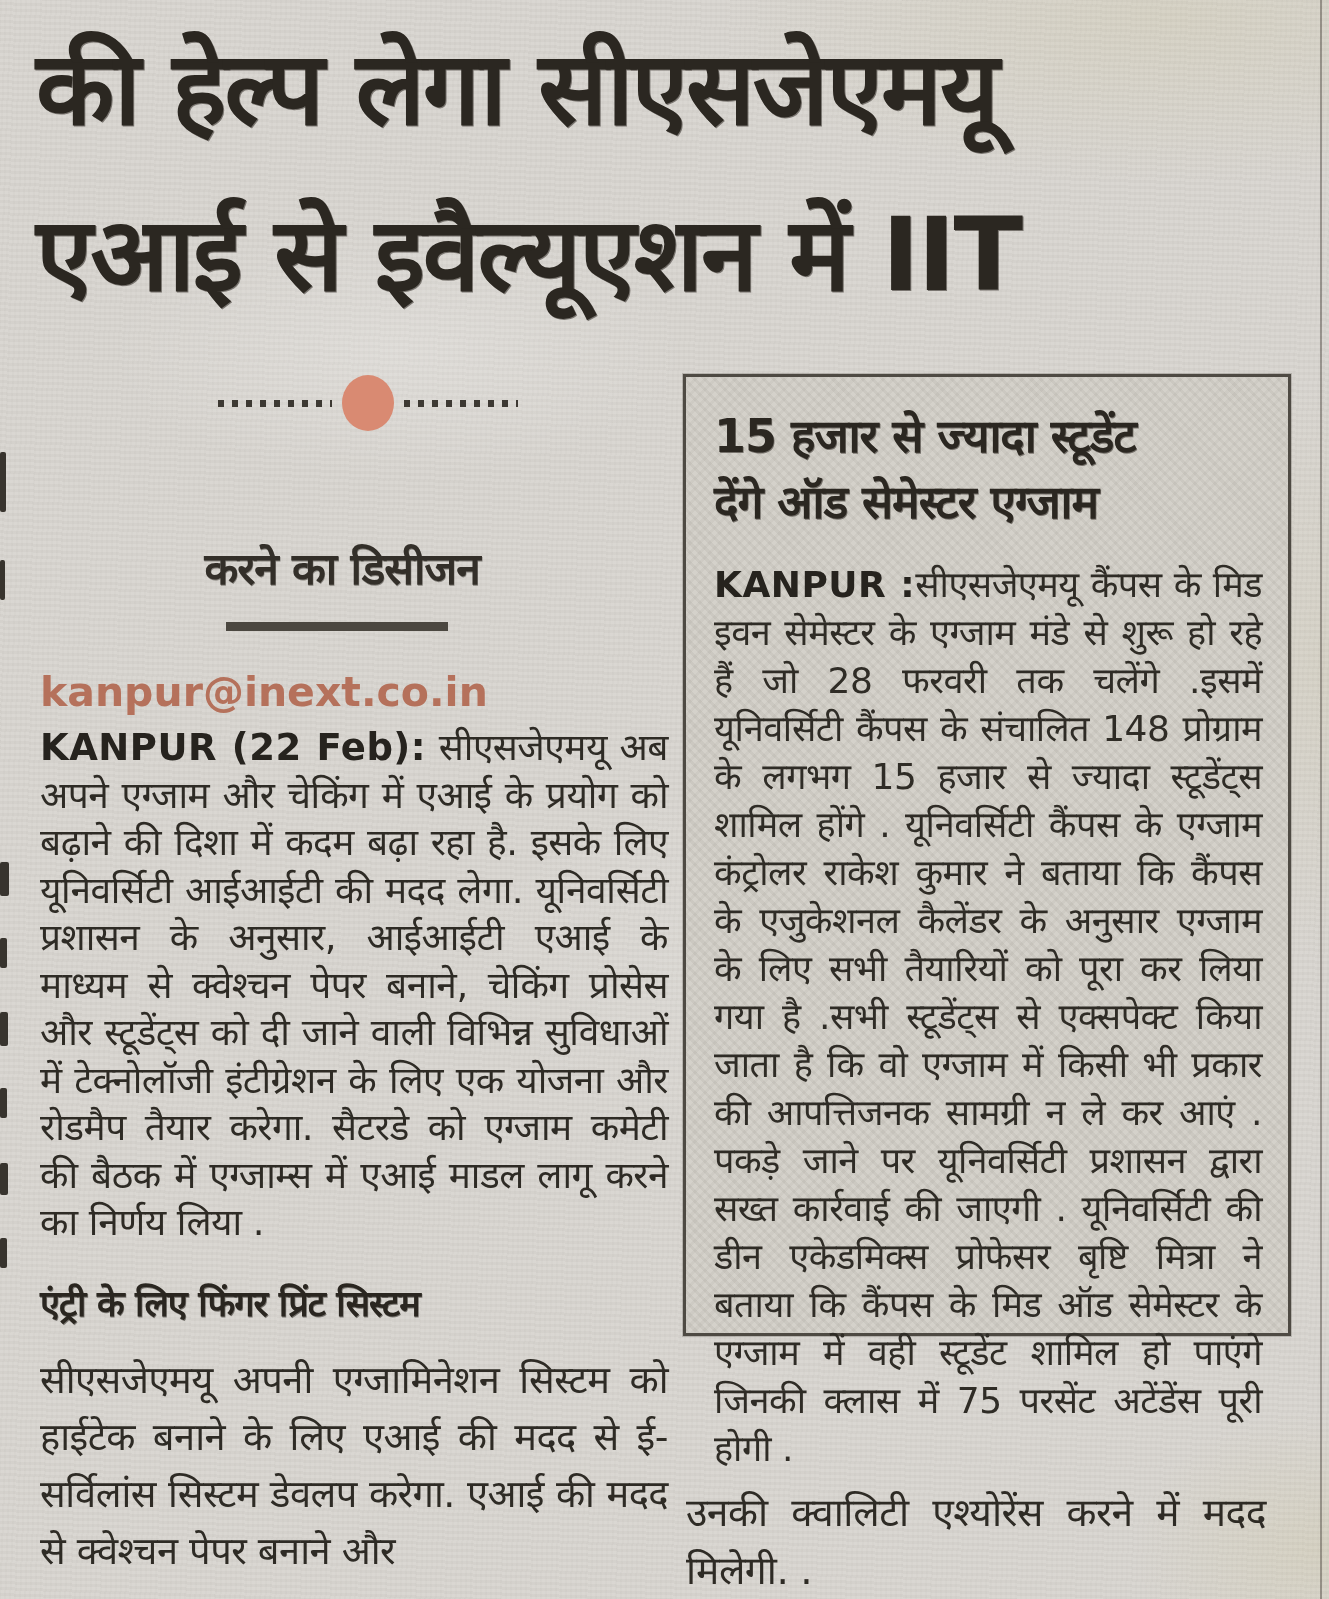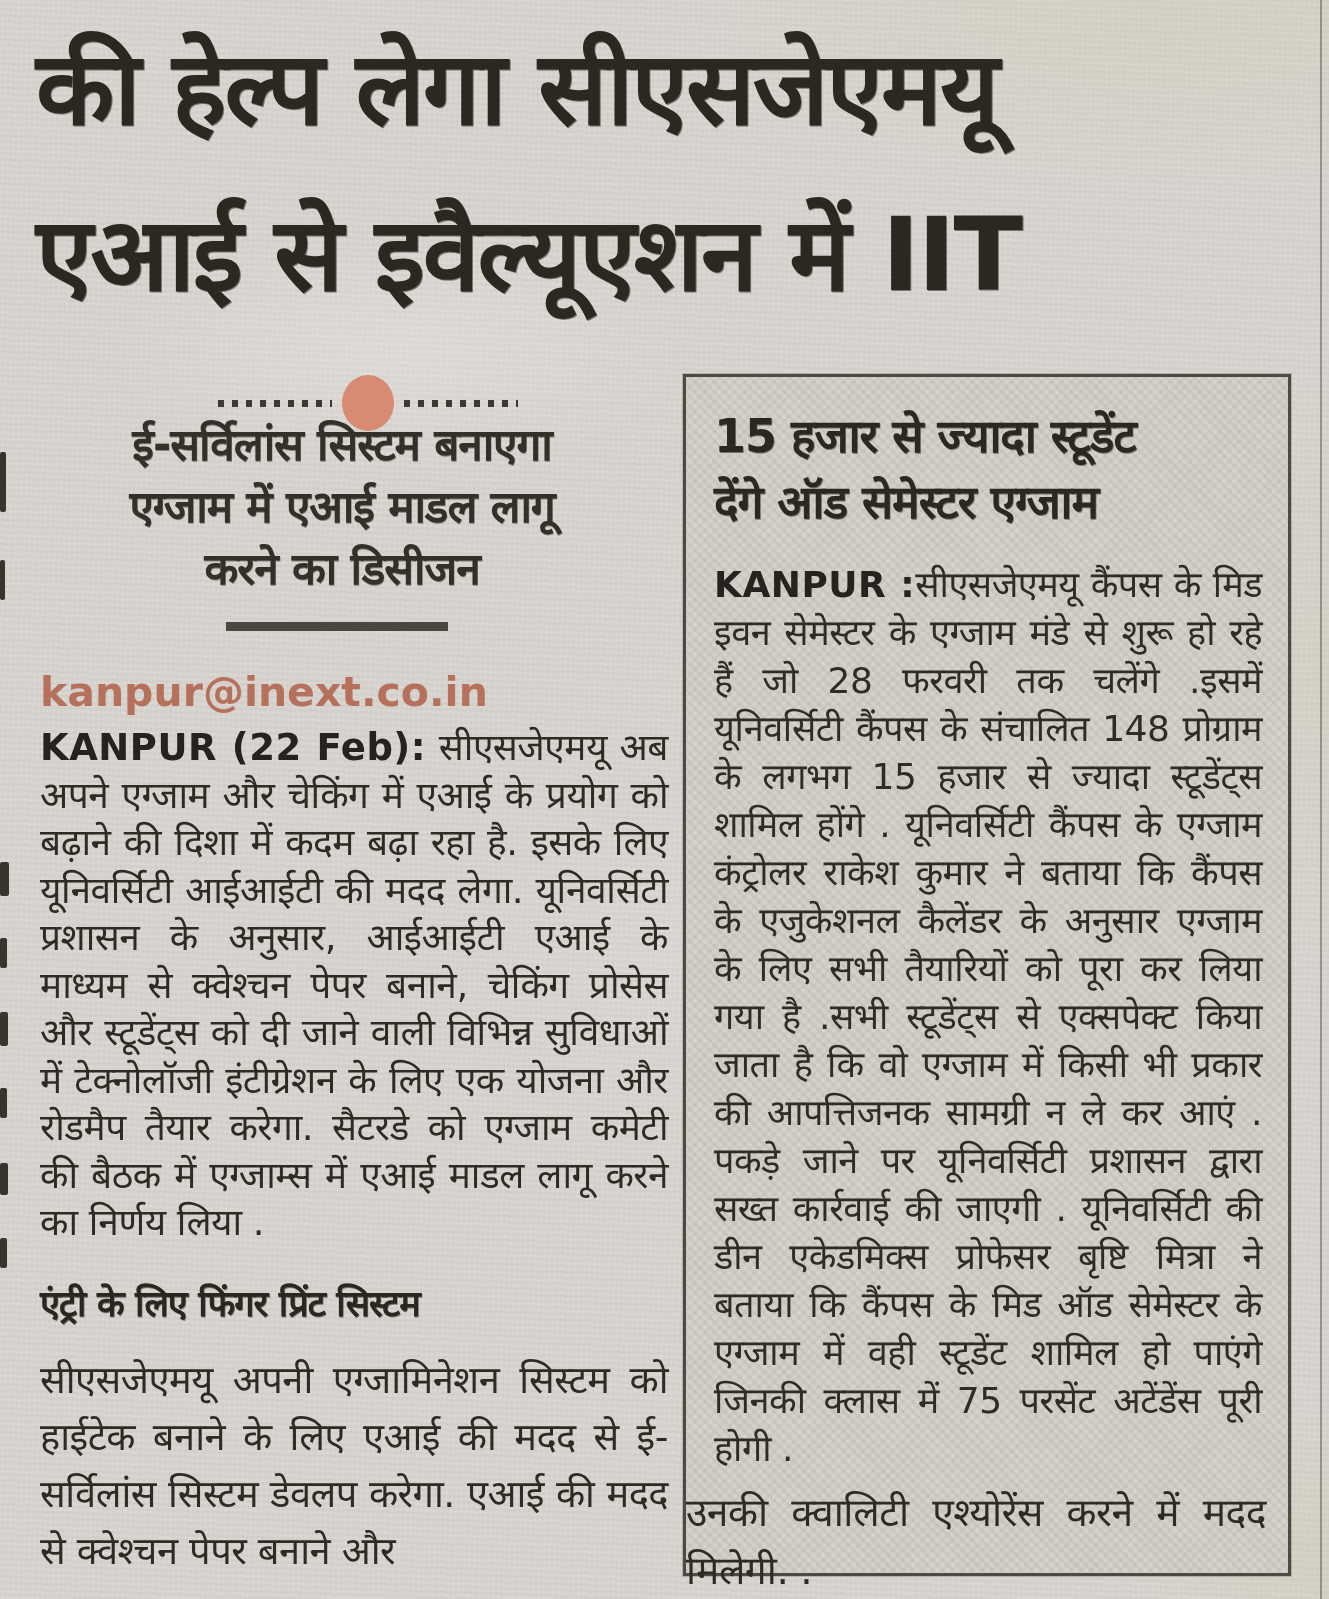--- a/index.html
+++ b/index.html
@@ -78,21 +78,21 @@
     text-shadow: 0.7px 0.7px 0 rgba(42,38,32,0.55);
   }
   .section-para {
     position: absolute; left: 40px; top: 1352px; width: 628px;
     font-size: 38px; line-height: 57px; text-align: justify;
     color: #2e2b25; letter-spacing: -0.5px;
   }
 
   
   .sidebox {
-    position: absolute; left: 683px; top: 374px; width: 608px; height: 1202px;
+    position: absolute; left: 683px; top: 374px; width: 608px; height: 962px;
     border: 3px solid #4e4a43;
     background-color: #d4d1ca;
     background-image:
       repeating-linear-gradient(45deg, rgba(90,85,75,0.07) 0 3px, transparent 3px 7px),
       repeating-linear-gradient(-45deg, rgba(90,85,75,0.05) 0 3px, transparent 3px 7px);
     padding: 26px 26px 16px 28px;
     box-shadow: 0 0 0 1px rgba(78,74,67,0.25);
   }
   .sidebox-heading {
     font-weight: 700; font-size: 46px; line-height: 66px;
@@ -137,22 +137,22 @@
     <span class="hl-line">एआई से इवैल्यूएशन में IIT</span>
   </h1>
 
   <div class="separator">
     <span class="dotted"></span>
     <span class="accent-circle"></span>
     <span class="dotted"></span>
   </div>
 
   <div class="subhead">
-    <span>ई-सर्विलांस सिस्टम बनाएगा</span><br>
-    <span>एग्जाम में एआई माडल लागू</span><br>
+    <br>
+    <br>
     <span>करने का डिसीजन</span>
   </div>
   <div class="subhead-rule"></div>
 
   <div class="email">kanpur@inext.co.in</div>
 
   <p class="lead"><span class="dateline">KANPUR (22 Feb):</span><span> सीएसजेएमयू अब अपने एग्जाम और चेकिंग में एआई के प्रयोग को बढ़ाने की दिशा में कदम बढ़ा रहा है. इसके लिए यूनिवर्सिटी आईआईटी की मदद लेगा. यूनिवर्सिटी प्रशासन के अनुसार, आईआईटी एआई के माध्यम से क्वेश्चन पेपर बनाने, चेकिंग प्रोसेस और स्टूडेंट्स को दी जाने वाली विभिन्न सुविधाओं में टेक्नोलॉजी इंटीग्रेशन के लिए एक योजना और रोडमैप तैयार करेगा. सैटरडे को एग्जाम कमेटी की बैठक में एग्जाम्स में एआई माडल लागू करने का निर्णय लिया .</span></p>
 
   <h2 class="section-heading">एंट्री के लिए फिंगर प्रिंट सिस्टम</h2>
   <p class="section-para">सीएसजेएमयू अपनी एग्जामिनेशन सिस्टम को हाईटेक बनाने के लिए एआई की मदद से ई-सर्विलांस सिस्टम डेवलप करेगा. एआई की मदद से क्वेश्चन पेपर बनाने और</p>

